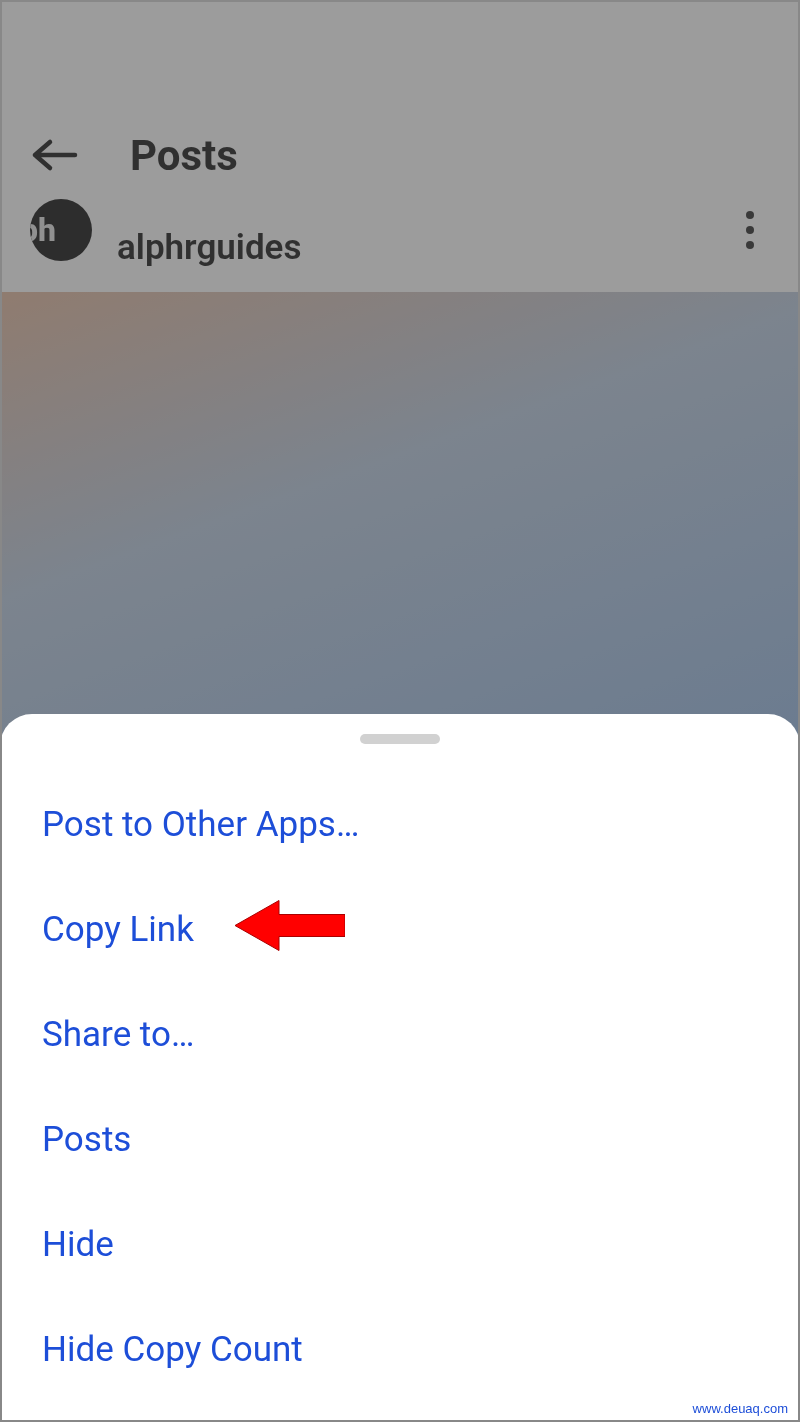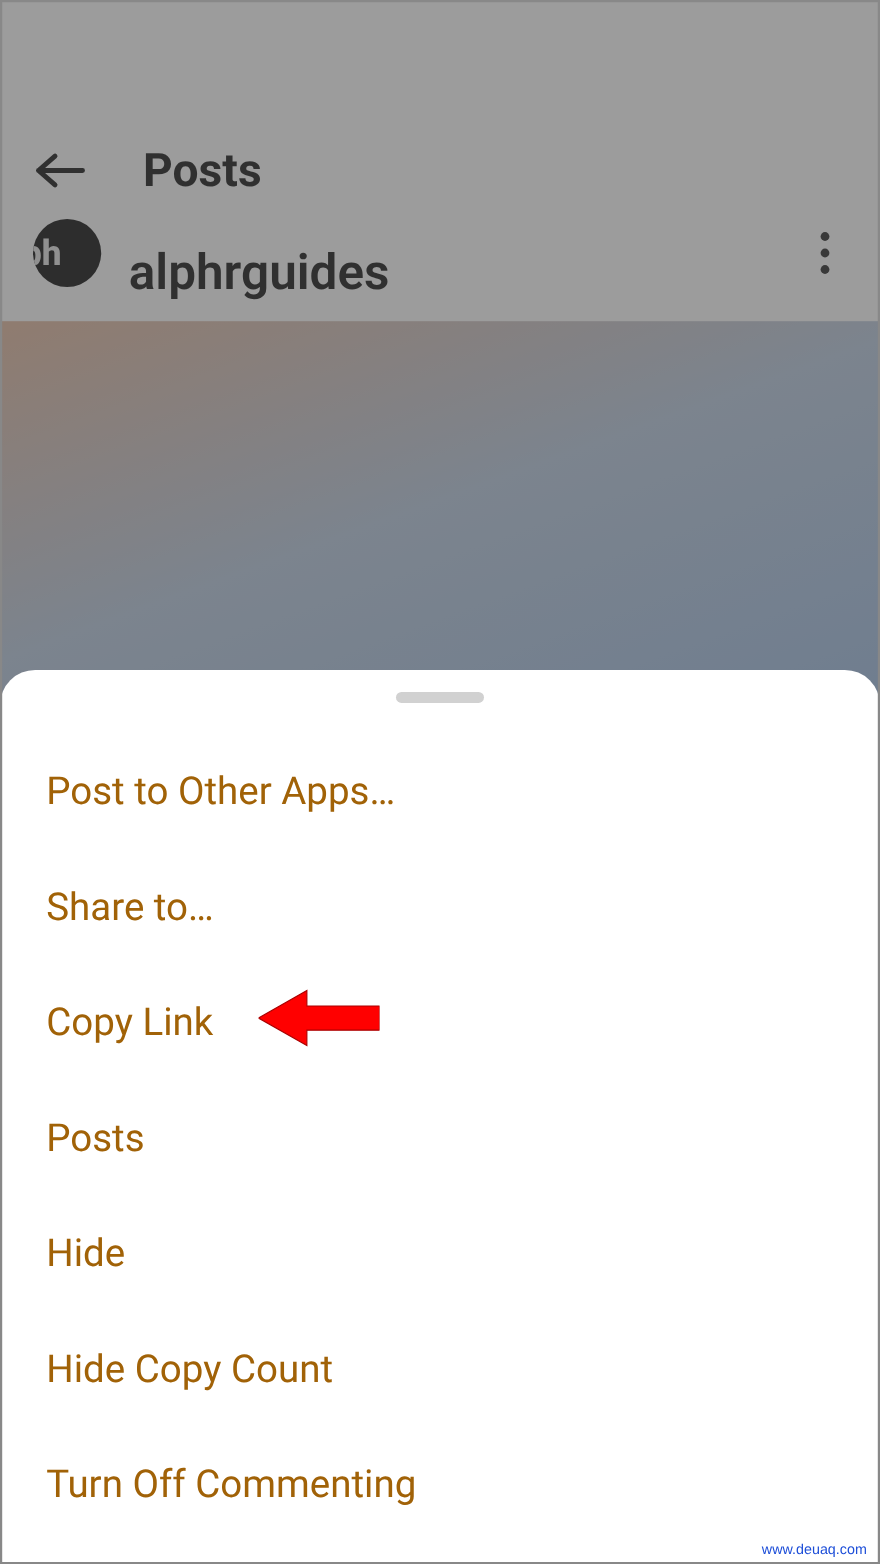--- a/index.html
+++ b/index.html
@@ -80,21 +80,21 @@
       margin-right: 25px;
     }
     .avatar-text {
       position: absolute;
       font-size: 32px;
       font-weight: 800;
       color: #d0d0d0;
       left: -10px;
     }
     .username {
-      font-size: 45px;
+      font-size: 35px;
       font-weight: 600;
       color: #111;
       flex: 1;
       margin-top: 34px;
     }
     .more-dots {
       width: 40px;
       height: 50px;
       display: flex;
       flex-direction: column;
@@ -132,21 +132,21 @@
       width: 80px;
       height: 10px;
       background: #d1d1d1;
       border-radius: 5px;
       margin: 20px auto 28px auto;
     }
     .menu-item {
       padding: 32px 42px;
       font-size: 35px;
       font-weight: 400;
-      color: #a16207;
+      color: #1d4ed8;
       display: flex;
       align-items: center;
       position: relative;
     }
     .annotation-arrow {
       position: absolute;
       left: 235px;
       top: 50%;
       transform: translateY(-50%);
       z-index: 20;
@@ -204,44 +204,41 @@
 <div class="dim-overlay"></div>
 
 <div class="bottom-sheet">
   <div class="drag-handle"></div>
 
   <div class="menu-item">
     <span>Post to Other Apps…</span>
   </div>
 
   <div class="menu-item">
-    <span>Share to…</span>
-  </div>
-
-  <div class="menu-item">
     <span>Copy Link</span>
     <div class="annotation-arrow">
       <svg width="110" height="66" viewBox="0 0 110 66">
         <polygon points="0,33 44,8 44,22 110,22 110,44 44,44 44,58" fill="#ff0000" stroke="#aa0000" stroke-width="1"></polygon>
       </svg>
     </div>
   </div>
 
+  <div class="menu-item">
+    <span>Share to…</span>
+  </div>
+
 
   <div class="menu-item">
     <span>Posts</span>
   </div>
 
   <div class="menu-item">
     <span>Hide</span>
   </div>
 
   <div class="menu-item">
     <span>Hide Copy Count</span>
   </div>
 
-  <div class="menu-item">
-    <span>Turn Off Commenting</span>
-  </div>
 </div>
 
 <div class="frame-border"></div>
 <div class="watermark">www.deuaq.com</div>
 
 </body></html>

